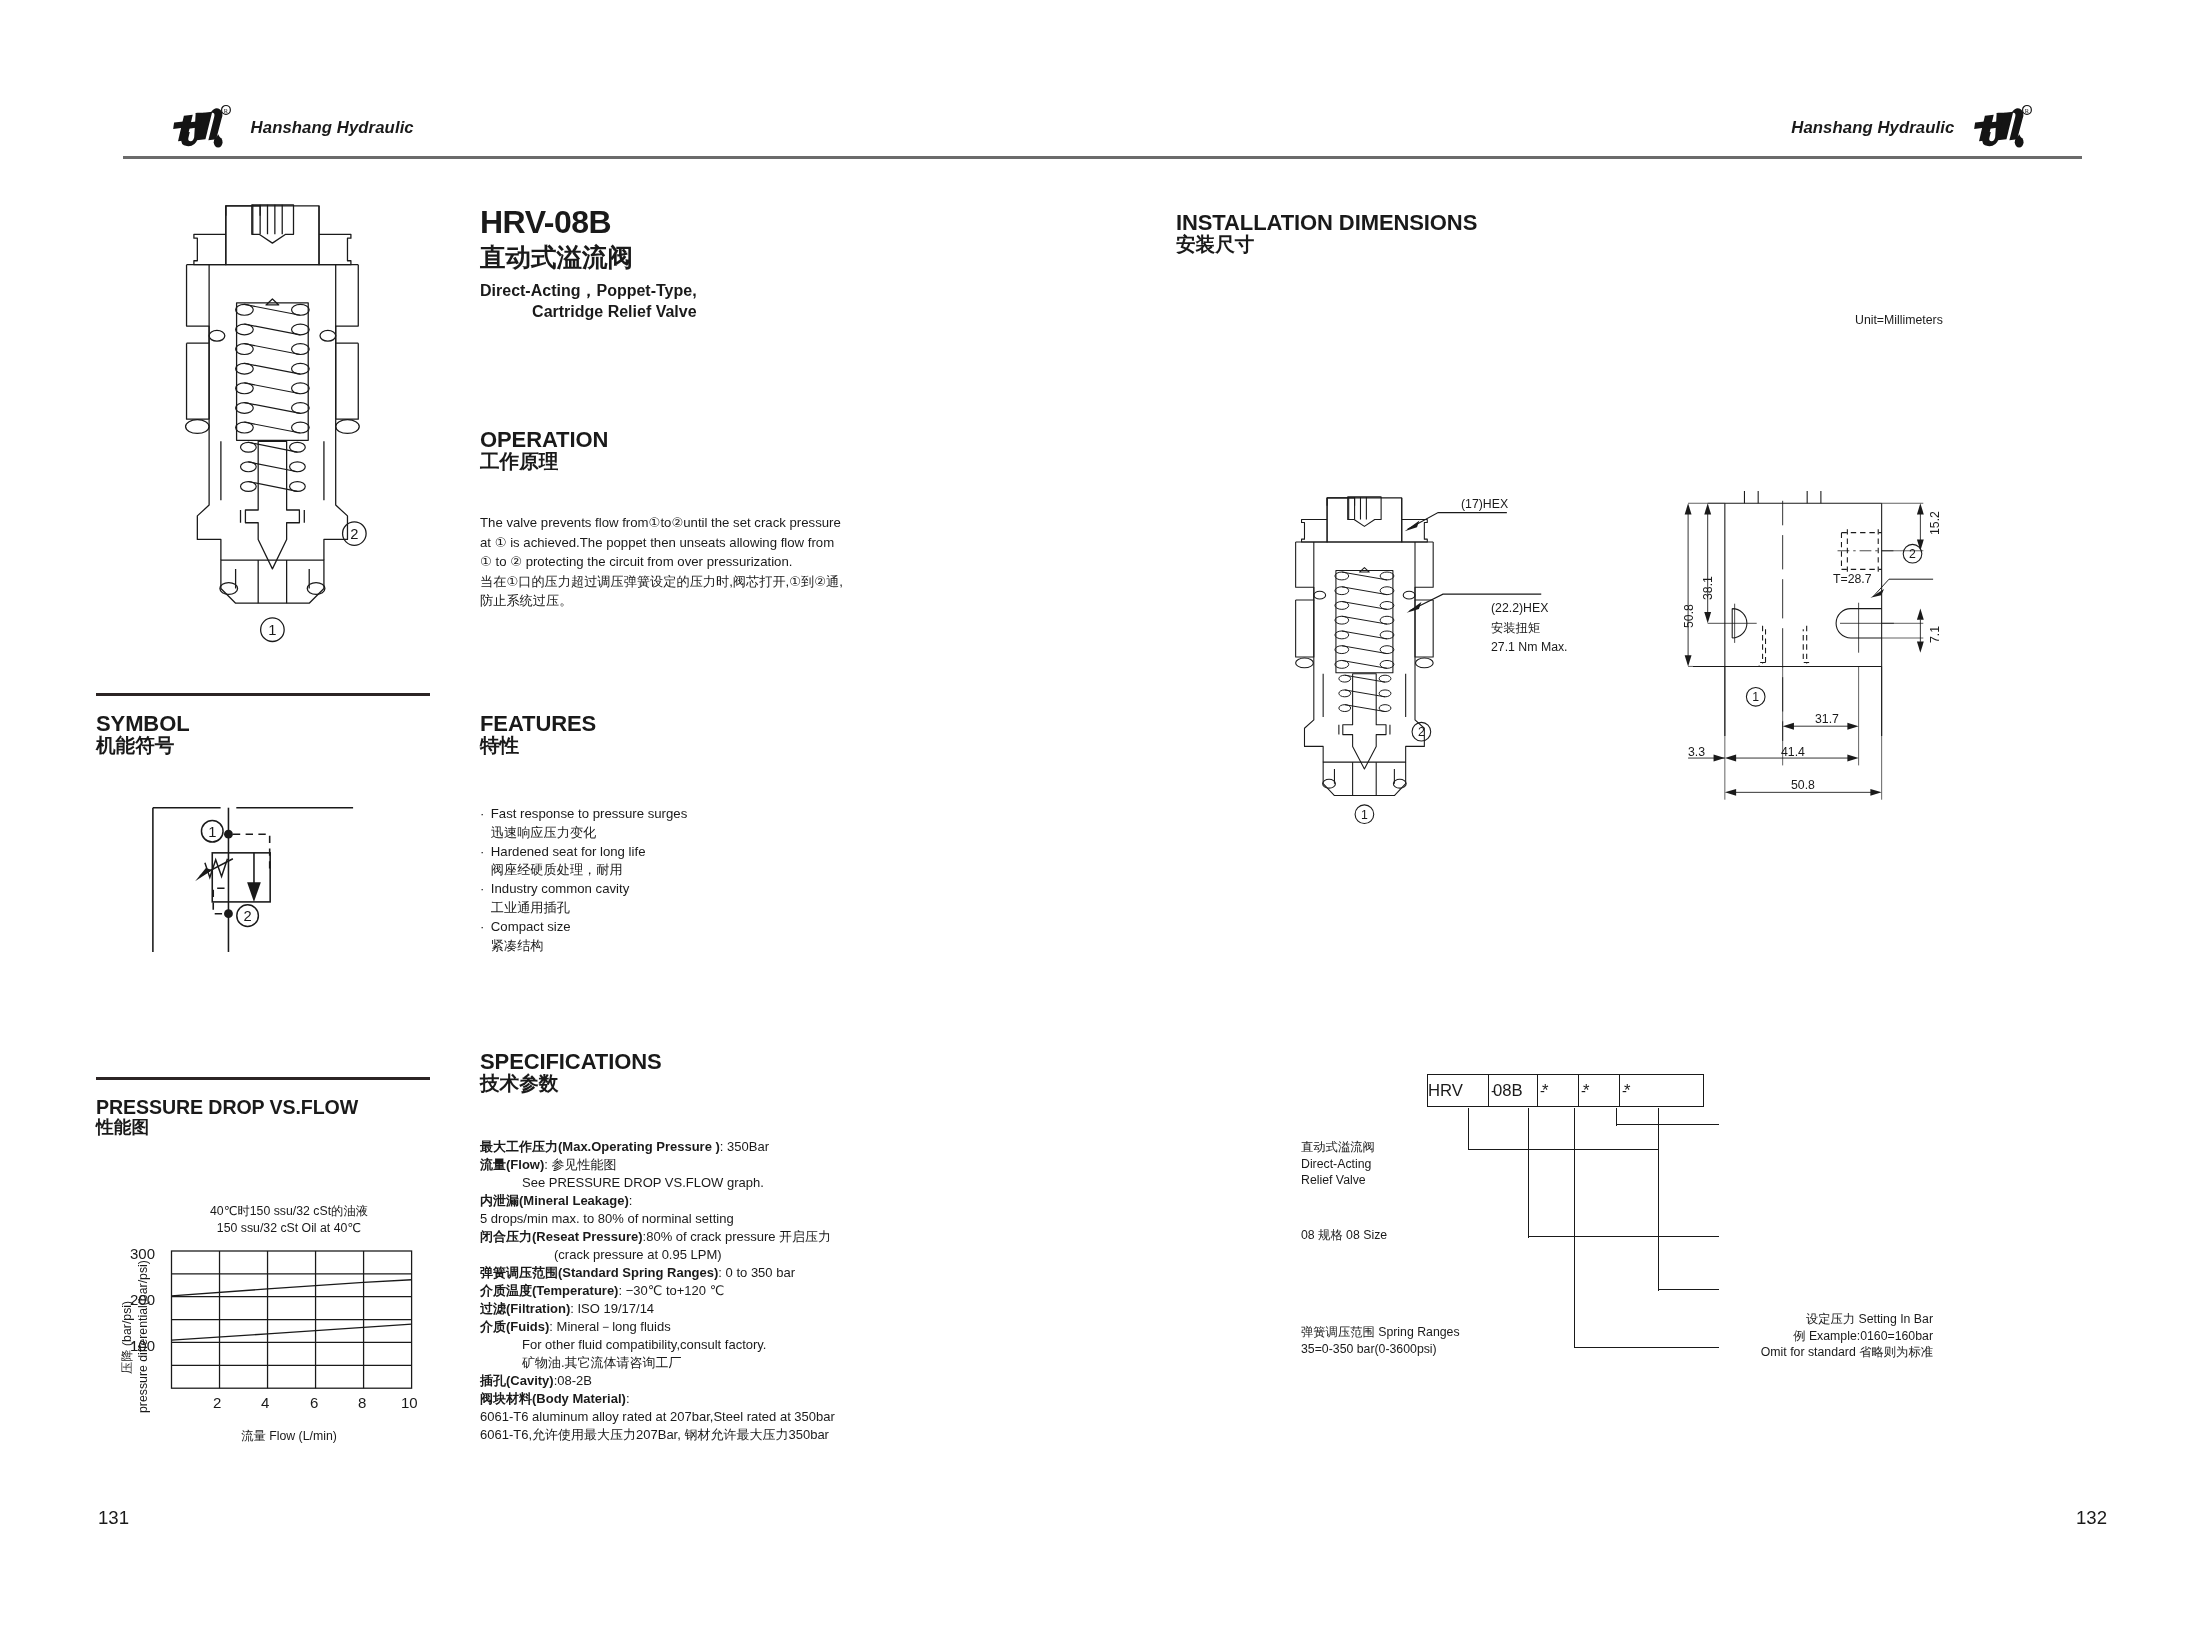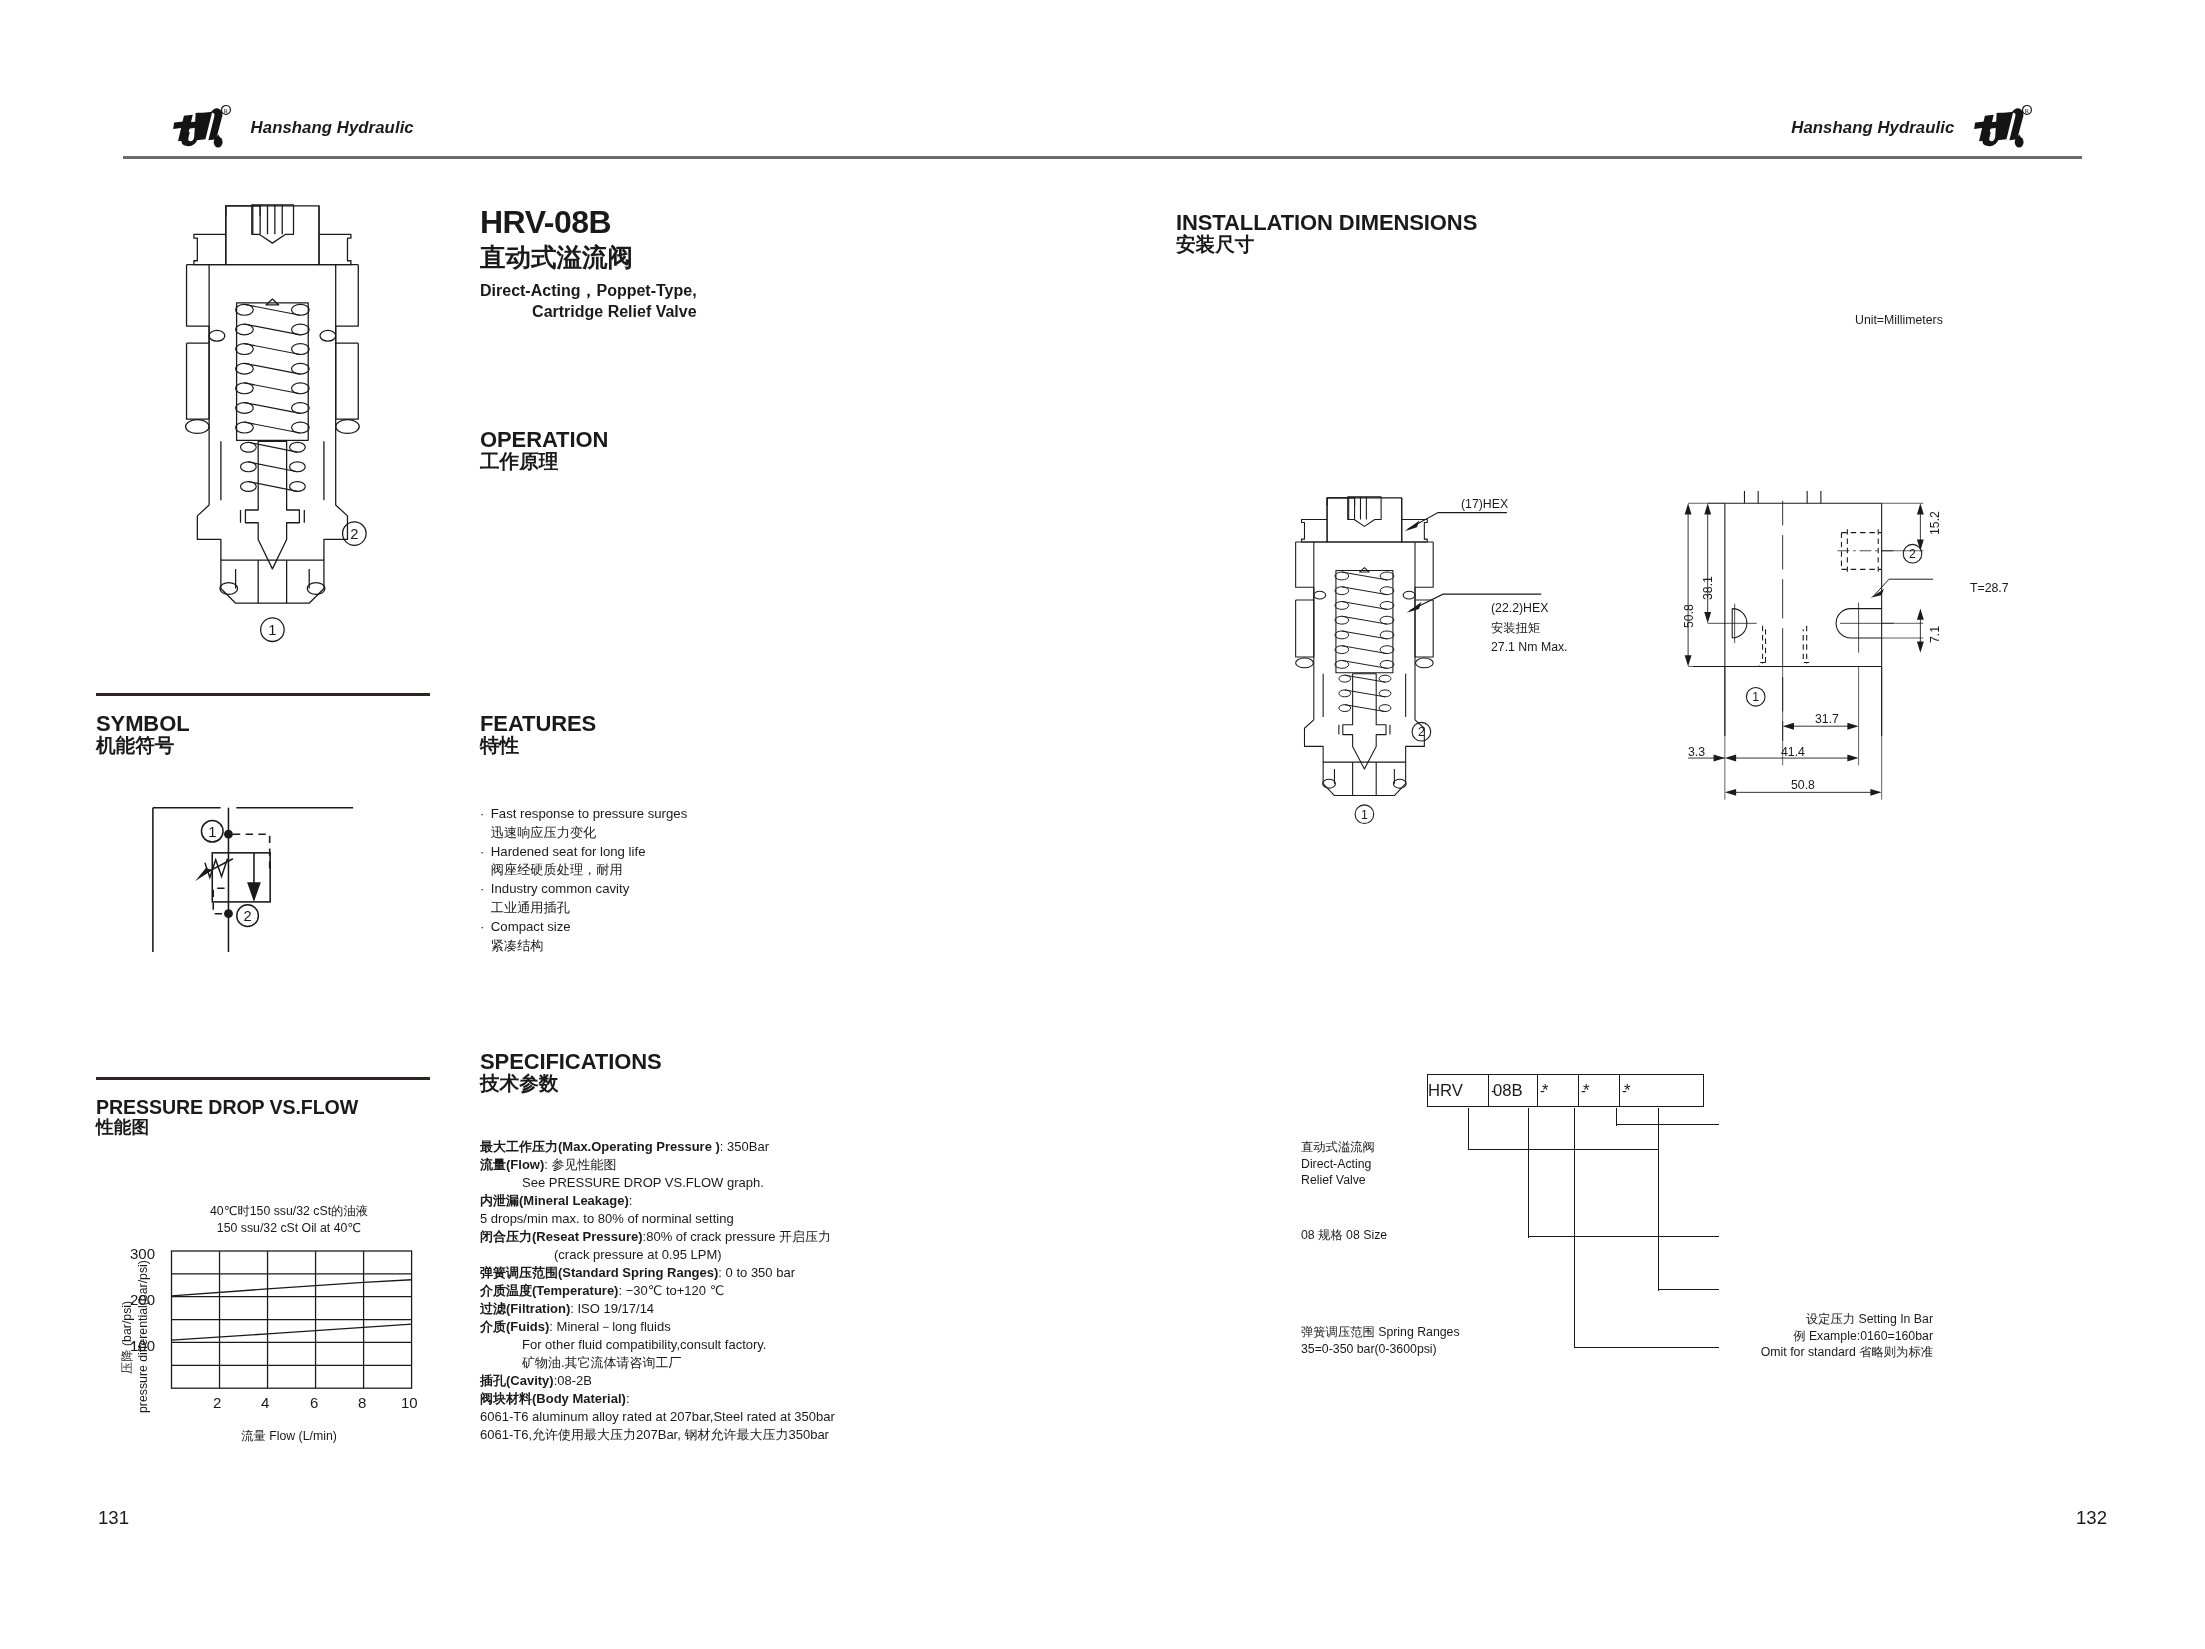--- a/index.html
+++ b/index.html
@@ -184,20 +184,25 @@
     <div style="font-weight:700;font-size:32px;letter-spacing:-0.5px;line-height:1.05;">HRV-08B</div>
     <div style="font-weight:700;font-size:25.5px;line-height:1.18;margin-top:2px;">直动式溢流阀</div>
     <div style="font-weight:700;font-size:16px;line-height:1.28;margin-top:9.8px;">Direct-Acting，Poppet-Type,</div>
     <div style="font-weight:700;font-size:16px;line-height:1.28;text-align:right;">Cartridge Relief Valve</div>
   </div>
 
   <div class="abs" style="left:480px;top:428px;">
     <div class="h-en">OPERATION</div>
     <div class="h-cn">工作原理</div>
   </div>
+  <div class="abs body-t" style="left:480px;top:513px;width:510px;">The valve prevents flow from①to②until the set crack pressure
+at ① is achieved.The poppet then unseats allowing flow from
+① to ② protecting the circuit from over pressurization.
+当在①口的压力超过调压弹簧设定的压力时,阀芯打开,①到②通,
+防止系统过压。</div>
 
   <div class="sec-rule" style="left:96px;top:693px;width:334px;"></div>
   <div class="abs" style="left:96px;top:712px;">
     <div class="h-en">SYMBOL</div>
     <div class="h-cn">机能符号</div>
   </div>
 
   <div class="abs" style="left:147px;top:790px;">
     <svg width="211" height="162" viewBox="0 0 430 330">
       <g fill="none" stroke="#1a1a1a" stroke-width="3.2">
@@ -495,21 +500,21 @@
       </g>
       <text x="478" y="137" font-size="25" text-anchor="middle" fill="#1a1a1a">2</text>
       <text x="158" y="429" font-size="25" text-anchor="middle" fill="#1a1a1a">1</text>
     </svg>
   </div>
 
   <span class="dimtxt rot" style="left:1682px;top:628px;">50.8</span>
   <span class="dimtxt rot" style="left:1701px;top:600px;">38.1</span>
   <span class="dimtxt rot" style="left:1928px;top:535px;">15.2</span>
   <span class="dimtxt rot" style="left:1928px;top:643px;">7.1</span>
-  <span class="dimtxt" style="left:1970px;top:572px;margin-top:9px;">T=28.7</span>
+  <span class="dimtxt" style="left:1833px;top:572px;">T=28.7</span>
   <span class="dimtxt" style="left:1688px;top:745px;">3.3</span>
   <span class="dimtxt" style="left:1815px;top:712px;">31.7</span>
   <span class="dimtxt" style="left:1781px;top:745px;">41.4</span>
   <span class="dimtxt" style="left:1791px;top:778px;">50.8</span>
 
   <div class="codebox" style="left:1427px;top:1074px;width:277px;height:33px;">
     <div class="cell" style="width:60px;">HRV</div>
     <div style="width:5.9px;border-left:1.2px solid #1a1a1a;height:100%;position:relative;"></div>
     <div class="cell" style="width:2px;margin-left:-3.9px;font-size:14.7px;">-</div>
     <div class="cell" style="width:44px;">08B</div>

